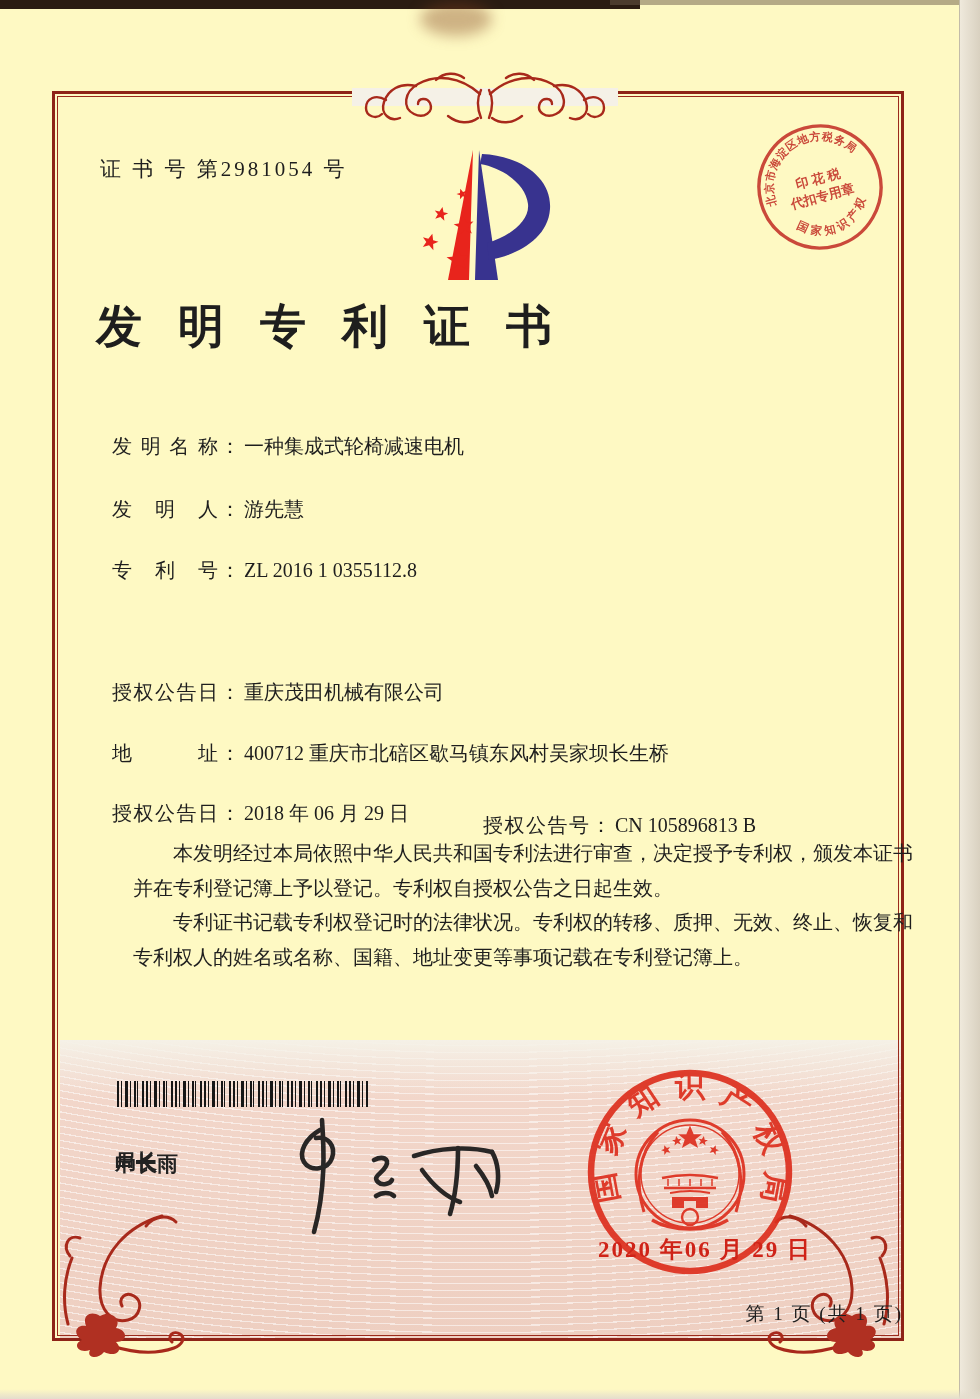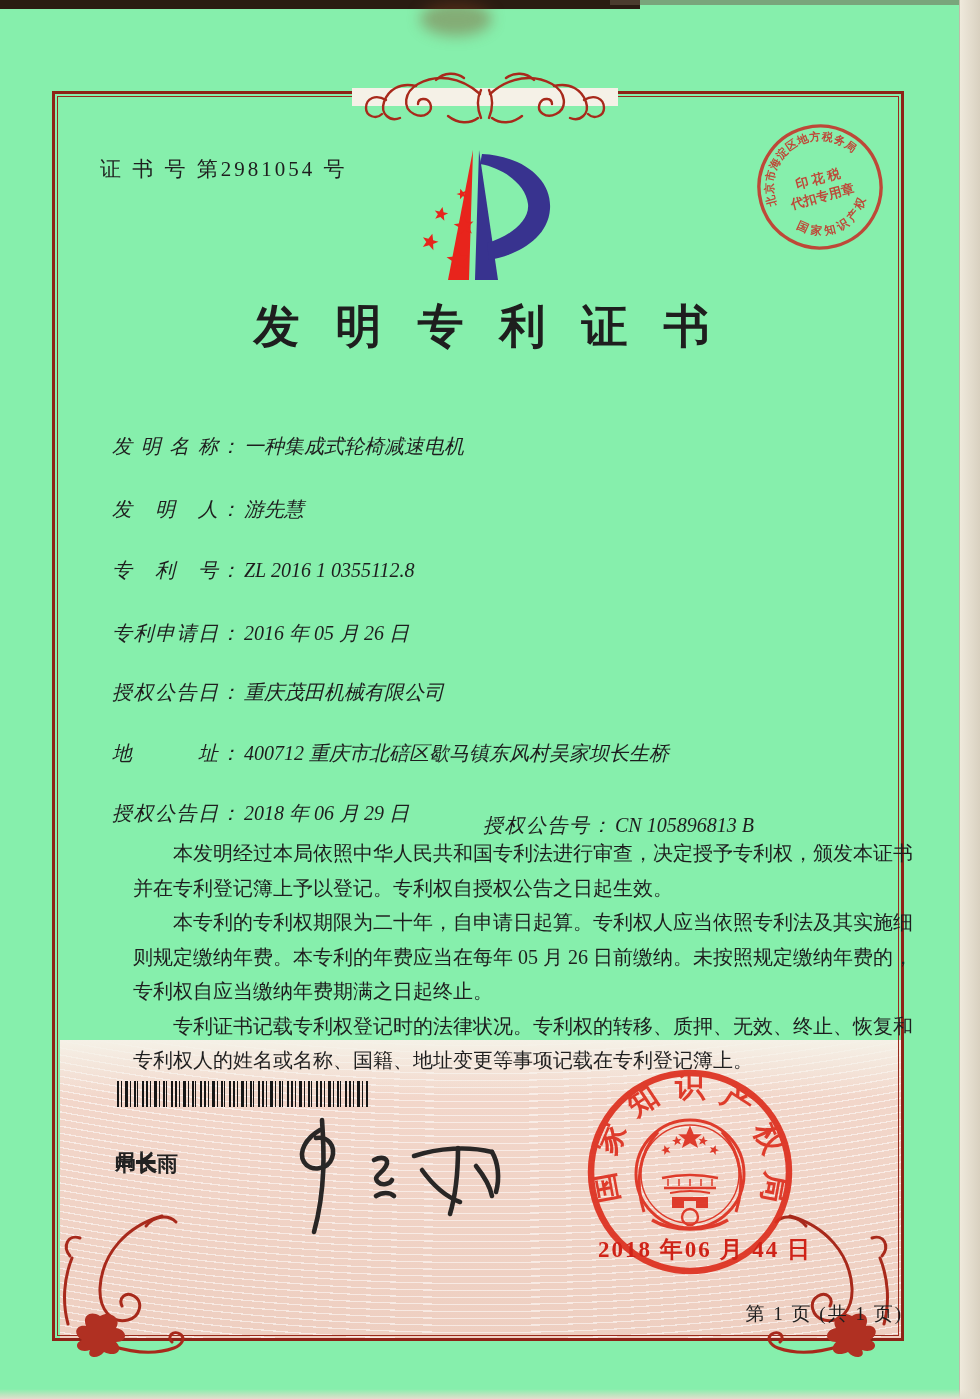--- a/index.html
+++ b/index.html
@@ -1,18 +1,18 @@
 <!DOCTYPE html>
 <html><head>
 <meta charset="utf-8">
 <style>
   html,body{margin:0;padding:0;background:#d8d4c8;}
   .page{
     position:relative;width:980px;height:1399px;margin:0 auto;
-    background:#86efac;overflow:hidden;
+    background:#fef9c3;overflow:hidden;
     font-family:"Liberation Serif","DejaVu Serif",serif;color:#1e1e1e;
   }
   
   .scan-top{position:absolute;left:0;top:0;width:640px;height:9px;background:#2a1c12;}
   .scan-top2{position:absolute;left:610px;top:0;width:370px;height:5px;background:#6b5b4a;opacity:.5;}
   .scan-blotch{position:absolute;left:420px;top:2px;width:72px;height:34px;border-radius:50%;
     background:rgba(128,62,28,.38);filter:blur(7px);}
   .scan-right{position:absolute;right:0;top:0;width:20px;height:100%;
     background:linear-gradient(90deg,#efe9dc,#d9d1c0);border-left:1px solid #c2bba9;}
   .scan-bottom{position:absolute;left:0;bottom:0;width:100%;height:10px;
@@ -24,23 +24,23 @@
   
   .pink-band{position:absolute;left:60px;top:1040px;width:843px;height:298px;
     background-color:#f1d4c7;
     background-image:
       repeating-radial-gradient(circle at 50% -2200px, rgba(255,255,255,.55) 0 1.2px, rgba(255,255,255,0) 1.2px 7px),
       linear-gradient(180deg,#f3d8cc 0%,#eecfc1 100%);}
   .pink-fade{position:absolute;left:60px;top:1040px;width:843px;height:58px;
     background:linear-gradient(180deg,#f5f1e7 0%,rgba(245,241,231,0) 100%);}
   
   .cert-no{position:absolute;left:100px;top:155px;font-size:21px;letter-spacing:3px;}
-  .doc-title{position:absolute;left:60px;top:296px;width:843px;text-align:center;
+  .doc-title{position:absolute;left:60px;top:296px;width:843px;text-align:left;
     font-size:46px;font-weight:bold;letter-spacing:36px;padding-left:36px;box-sizing:border-box;font-family:Liberation Mono, monospace;}
-  .field-row{position:absolute;left:112px;font-size:20px;white-space:nowrap;font-style:italic;}
+  .field-row{position:absolute;left:112px;font-size:20px;white-space:nowrap;}
   .flabel{display:inline-block;width:106px;text-align:justify;text-align-last:justify;vertical-align:bottom;}
   .fcolon{display:inline-block;margin:0 4px 0 2px;}
   .grant-second{position:absolute;left:371px;top:12px;white-space:nowrap;}
   .paras{position:absolute;left:100px;top:836px;width:780px;font-size:20px;line-height:34.5px;text-align:justify;margin-left:33px;}
   .paras p{margin:0;text-indent:2em;}
   
   .barcode{position:absolute;left:117px;top:1081px;width:252px;height:26px;z-index:3;
     background:repeating-linear-gradient(90deg,
       #161616 0 2px,transparent 2px 4px,#161616 4px 5px,transparent 5px 8px,
       #161616 8px 11px,transparent 11px 13px,#161616 13px 14px,transparent 14px 17px,
@@ -155,40 +155,36 @@
 
   <div class="field-row" style="top:433px">
     <span class="flabel">发明名称</span><span class="fcolon">：</span><span>一种集成式轮椅减速电机</span>
   </div>
   <div class="field-row" style="top:496px">
     <span class="flabel">发明人</span><span class="fcolon">：</span><span>游先慧</span>
   </div>
   <div class="field-row" style="top:557px">
     <span class="flabel">专利号</span><span class="fcolon">：</span><span>ZL 2016 1 0355112.8</span>
   </div>
-  <div class="field-row" style="top:620px">
-    <span class="flabel">专利申请日</span><span class="fcolon">：</span><span>2016 年 05 月 26 日</span>
-  </div>
   <div class="field-row" style="top:679px">
     <span class="flabel">授权公告日</span><span class="fcolon">：</span><span>重庆茂田机械有限公司</span>
   </div>
   <div class="field-row" style="top:740px">
     <span class="flabel">地址</span><span class="fcolon">：</span><span>400712 重庆市北碚区歇马镇东风村吴家坝长生桥</span>
   </div>
 
   <div class="field-row" style="top:800px">
     <span class="flabel">授权公告日</span><span class="fcolon">：</span><span>2018 年 06 月 29 日</span>
     <span class="grant-second">
       <span class="flabel">授权公告号</span><span class="fcolon">：</span><span>CN 105896813 B</span>
     </span>
   </div>
 
   <div class="paras">
     <p>本发明经过本局依照中华人民共和国专利法进行审查，决定授予专利权，颁发本证书并在专利登记簿上予以登记。专利权自授权公告之日起生效。</p>
-    <p>本专利的专利权期限为二十年，自申请日起算。专利权人应当依照专利法及其实施细则规定缴纳年费。本专利的年费应当在每年 05 月 26 日前缴纳。未按照规定缴纳年费的，专利权自应当缴纳年费期满之日起终止。</p>
     <p>专利证书记载专利权登记时的法律状况。专利权的转移、质押、无效、终止、恢复和专利权人的姓名或名称、国籍、地址变更等事项记载在专利登记簿上。</p>
   </div>
 
   <div class="barcode"></div>
 
   <div class="signer signer-title">局长</div>
   <div class="signer signer-name">申长雨</div>
 
   <svg class="signature-svg" width="240" height="122" viewBox="0 0 240 122">
     <g stroke="#181818" stroke-width="4.6" fill="none" stroke-linecap="round" opacity=".92">
@@ -228,17 +224,17 @@
         <rect x="92" y="135" width="36" height="11" fill="#dd2f1e" stroke="none"></rect>
         <rect x="104" y="139" width="12" height="7" fill="#f2d5c9" stroke="none"></rect>
         <circle cx="110" cy="155" r="8" stroke-width="2.4"></circle>
         <path d="M64,150 C55,122 58,92 78,70" stroke-width="3"></path>
         <path d="M156,150 C165,122 162,92 142,70" stroke-width="3"></path>
         <path d="M72,158 C92,170 128,170 148,158" stroke-width="3.4"></path>
       </g>
     </g>
   </svg>
 
-  <div class="seal-date">2018 年06 月 44 日</div>
+  <div class="seal-date">2020 年06 月 29 日</div>
 
   <div class="footer">第 1 页 (共 1 页)</div>
 
 </div>
 
 </body></html>

